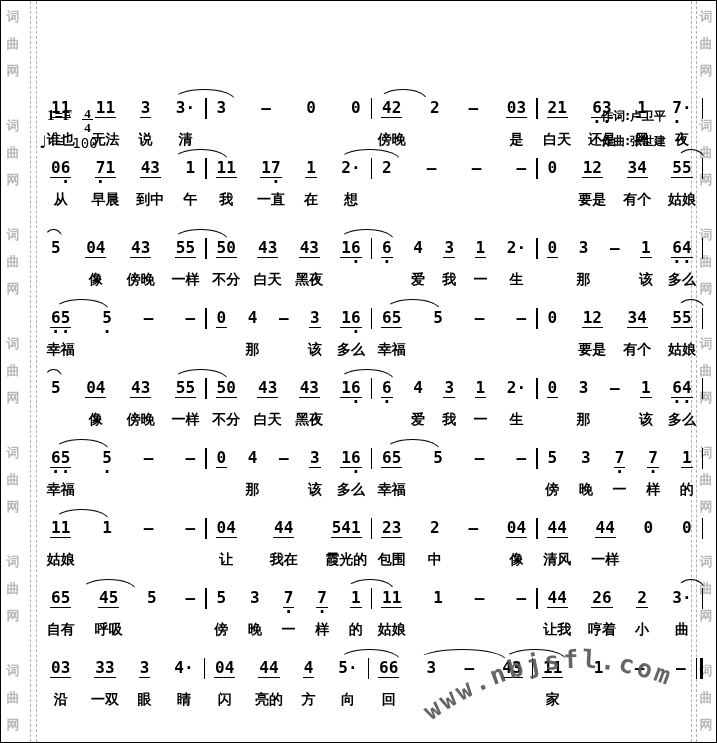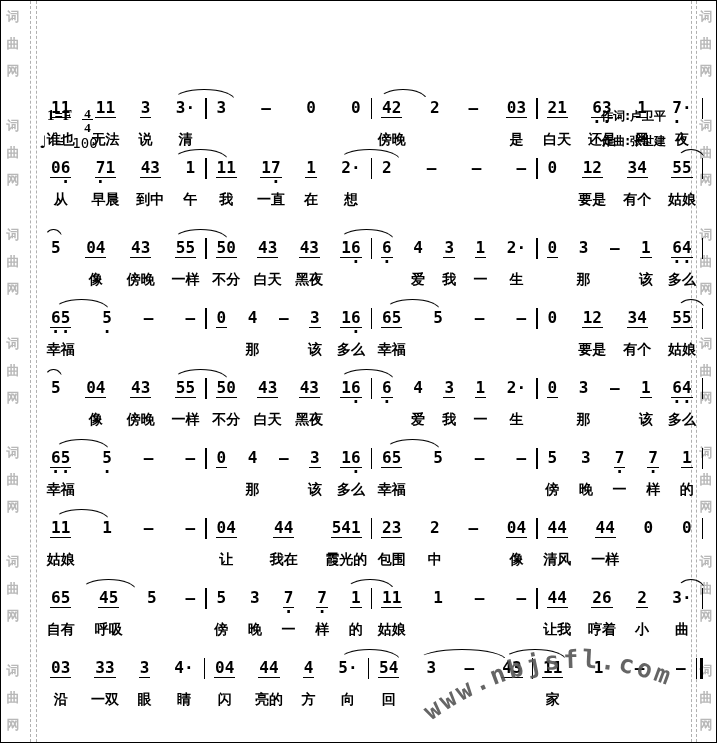--- a/index.html
+++ b/index.html
@@ -952,21 +952,21 @@
               <div class="lyr">方</div>
             </div>
             <div class="tok">
               <span class="n">5·</span>
               <div class="lyr">向</div>
             </div>
           </div>
           <div class="bar"></div>
           <div class="measure">
             <div class="tok">
-              <span class="n u">54</span>
+              <span class="n u">66</span>
               <div class="lyr">回</div>
             </div>
             <div class="tok">
               <span class="n">3</span>
               <div class="lyr"></div>
             </div>
             <div class="tok">
               <span class="n">–</span>
               <div class="lyr"></div>
             </div>

